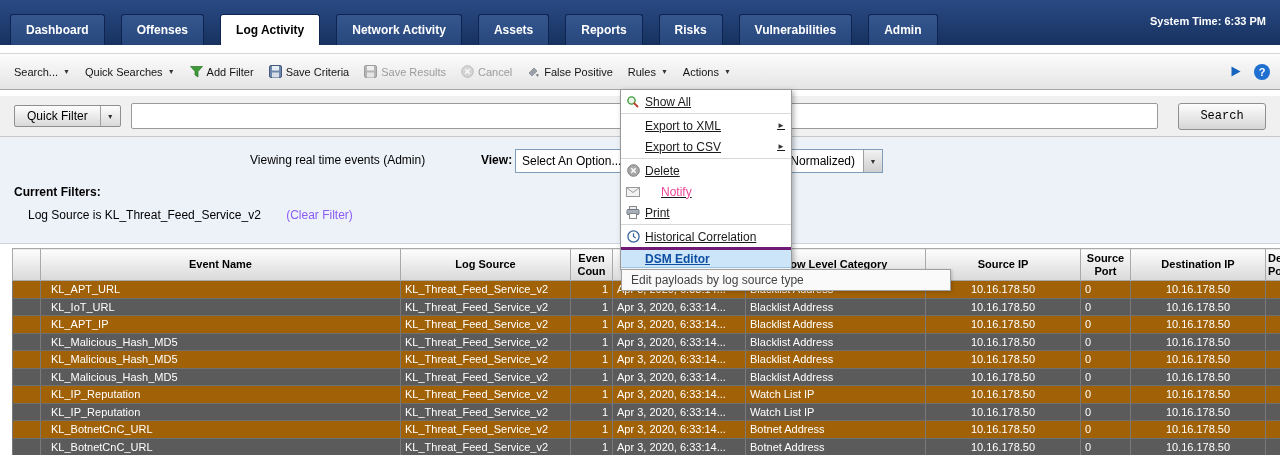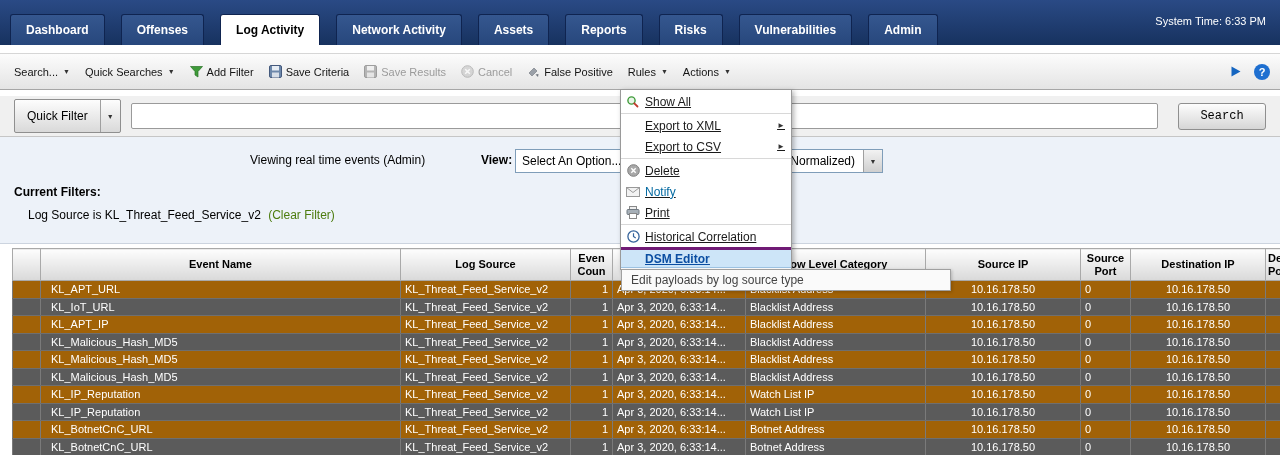--- a/index.html
+++ b/index.html
@@ -7,79 +7,79 @@
     width:1280px; height:455px; overflow:hidden; position:relative;
     font-family:"Liberation Sans", sans-serif; background:#fff;
   }
   
   .nav { height:45px; background:linear-gradient(#2a4a85,#17325f); display:flex; align-items:flex-end; padding-left:10px; position:relative; }
   .tabs { display:flex; gap:16px; }
   .tab { background:linear-gradient(#35578f,#27477c); color:#fff; font-size:12px; font-weight:bold;
          padding:0 15px; height:31px; display:flex; align-items:center; border:1px solid #0f2450; border-bottom:none;
          border-radius:3px 3px 0 0; cursor:pointer; white-space:nowrap; }
   .tab.active { background:#fff; color:#000; }
-  .system-time { position:absolute; right:14px; top:15px; color:#fff; font-size:11px; font-weight:normal; }
+  .system-time { position:absolute; right:14px; top:15px; color:#fff; font-size:11px; font-weight:bold; }
   .gap1 { height:8px; } .gap2 { height:6px; }
   
   .toolbar { height:37px; background:linear-gradient(#fcfcfc,#e4e4e4); border-top:1px solid #d6d6d6; border-bottom:1px solid #a6a6a6;
              display:flex; align-items:center; padding:0 10px; }
   .toolbar-items { display:flex; align-items:center; gap:7px; font-size:11px; color:#151515; }
   .titem { display:flex; align-items:center; gap:4px; cursor:pointer; padding:0 4px; white-space:nowrap; }
   .titem.disabled { color:#9b9b9b; cursor:default; }
   .titem.disabled .ticon { filter:grayscale(1) opacity(.55); }
   .ticon { display:flex; align-items:center; }
   .tarrow { font-size:7px; color:#333; margin-left:1px; }
   .toolbar-right { margin-left:auto; display:flex; align-items:center; gap:12px; }
   .rt-icon { display:flex; align-items:center; cursor:pointer; }
   .help-circle { display:inline-flex; width:16px; height:16px; border-radius:50%; background:#1e6fd0; color:#fff;
                  font-weight:bold; font-size:11px; align-items:center; justify-content:center; }
   
   .qf-band { height:41px; background:#f0f0f0; border-bottom:1px solid #c6c6c6; display:flex; align-items:center; padding:0 14px; gap:10px; }
-  .qf-dropdown { display:flex; align-items:stretch; height:34px; background:linear-gradient(#fdfdfd,#d9d9d9);
+  .qf-dropdown { display:flex; align-items:stretch; height:22px; background:linear-gradient(#fdfdfd,#d9d9d9);
                  border:1px solid #8f8f8f; border-radius:2px; font-size:12px; cursor:pointer; }
   .qf-dropdown .lbl { padding:0 12px; display:flex; align-items:center; }
   .qf-dropdown .arr { width:20px; border-left:1px solid #9f9f9f; display:flex; align-items:center; justify-content:center; font-size:7px; color:#333; }
   .qf-input { flex:1; height:26px; border:1px solid #9a9a9a; border-radius:2px; font-size:12px; padding:0 6px; font-family:inherit; margin-right:10px; }
   .search-btn { width:88px; height:27px; background:linear-gradient(#fdfdfd,#d6d6d6); border:1px solid #8f8f8f; border-radius:3px;
                 font-size:12px; font-family:Liberation Mono, monospace; cursor:pointer; }
   
   .info-band { height:107px; background:#edf2f9; border-bottom:1px solid #ccd4df; position:relative; }
   .viewing-status { position:absolute; left:250px; top:16px; font-size:12px; color:#000; }
   .view-label { position:absolute; left:481px; top:16px; font-size:12px; font-weight:bold; }
   .view-select { position:absolute; left:515px; top:12px; width:368px; height:24px; background:#fff; border:1px solid #7f9db9;
                  display:flex; align-items:center; font-size:12px; cursor:pointer; }
   .vs-left { padding-left:6px; }
   .vs-right { margin-left:auto; padding-right:8px; }
   .vs-arrow { width:19px; align-self:stretch; background:linear-gradient(#f2f2f2,#cfcfcf); border-left:1px solid #9f9f9f;
               display:flex; align-items:center; justify-content:center; font-size:7px; color:#333; }
   .current-filters { position:absolute; left:14px; top:48px; }
   .cf-title { font-size:12px; font-weight:bold; color:#000; }
   .cf-line { font-size:12px; margin-top:9px; padding-left:14px; color:#000; }
-  .cf-line a { color:#4d7c0f; text-decoration:none; margin-left:4px; cursor:pointer; }
+  .cf-line a { color:#8b5cf6; text-decoration:none; margin-left:22px; cursor:pointer; }
   .table-gap { height:4px; background:#fff; }
   
   .table-wrap { margin-left:12px; }
   table { border-collapse:collapse; table-layout:fixed; width:1268px; }
   th { background:linear-gradient(#fdfdfd,#d9d9d9); border:1px solid #a9a9a9; font-size:11px; font-weight:bold; color:#000;
        height:32px; padding:1px 2px; overflow:hidden; line-height:13px; text-align:center; vertical-align:middle; cursor:pointer; }
   td { font-size:11px; color:#fff; height:17.5px; padding:0 4px; white-space:nowrap; overflow:hidden;
        border-right:1px solid #7a7a7a; border-bottom:1px solid #6f6f6f; }
   td:first-child { border-left:1px solid #7a7a7a; }
   tr.even td { background:#a16207; }
   tr.odd td { background:#5b5b5b; }
   td.ar { text-align:right; } td.ac { text-align:center; } td.al { text-align:left; }
   td.name-cell { padding-left:10px; }
   
   .context-menu { position:absolute; left:620px; top:89px; width:172px; background:#fff; border:1px solid #9a9a9a;
                   box-shadow:2px 2px 5px rgba(0,0,0,.3); z-index:20; padding:1px 0; }
   .mitem { display:flex; align-items:center; height:21px; font-size:12px; color:#1a1a1a; cursor:pointer;text-decoration:underline; }
   .micon { width:24px; display:flex; justify-content:center; align-items:center; }
   .mlabel { flex:1; }
   .msub { padding-right:6px; font-size:8px; color:#333; }
-  .mitem.disabled .mlabel { color:#0369a1; }
+  .mitem.disabled .mlabel { color:#ec4899;margin-left:16px; }
   .mitem.highlight { background:#cde5f8; border-top:3px solid #701a75; border-bottom:1px solid #9ec4e4; }
   .mitem.highlight .mlabel { color:#0b4ea2; text-decoration:underline; font-weight:bold; }
   .msep { height:1px; background:#d8d8d8; margin:1px 0; }
   
   .tooltip { position:absolute; left:621px; top:269px; z-index:21; background:#fafafa; border:1px solid #a0a0a0;
              padding:3px 9px; font-size:12px; color:#444; white-space:nowrap; min-width:330px;
              box-shadow:1px 1px 3px rgba(0,0,0,.2); }
 </style>
 </head>
 <body>

